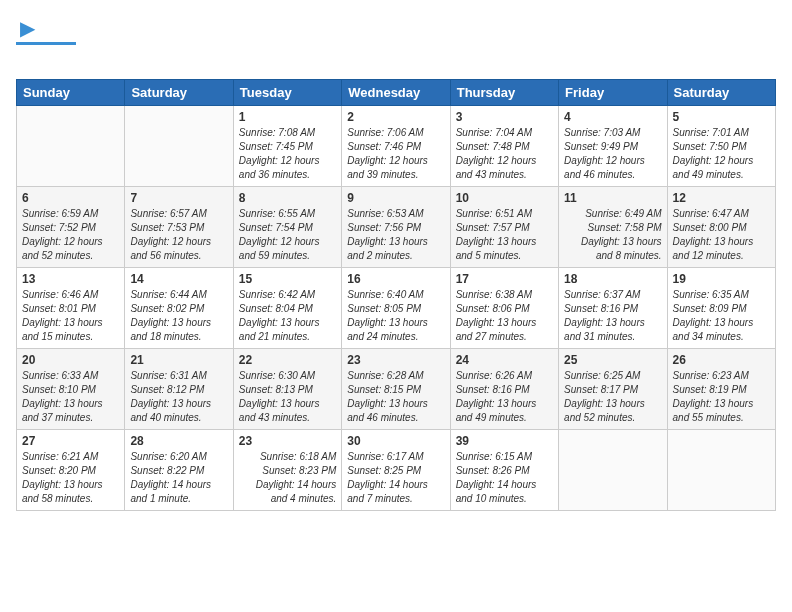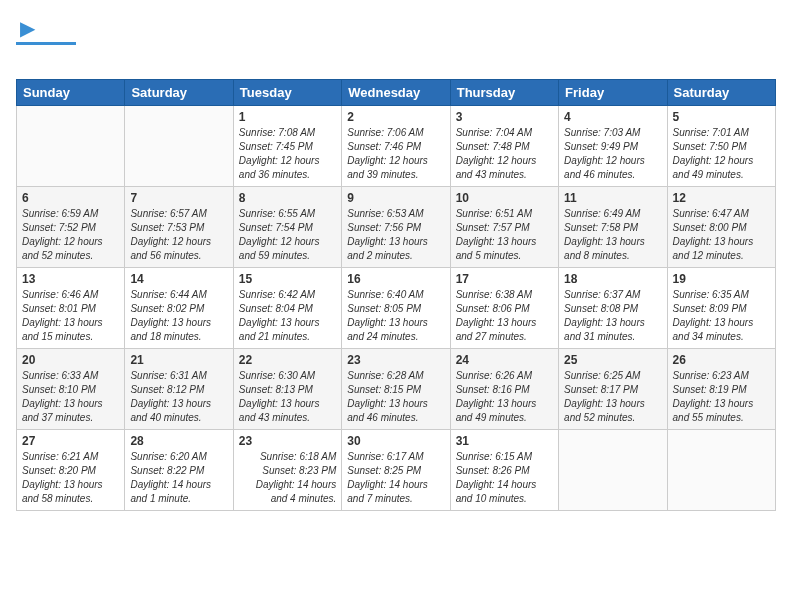--- a/index.html
+++ b/index.html
@@ -178,21 +178,21 @@
         </td>
         <td>
           <span class="day-number">10</span>
           <div class="day-info" style="white-space: pre-line;">Sunrise: 6:51 AM
 Sunset: 7:57 PM
 Daylight: 13 hours
 and 5 minutes.</div>
         </td>
         <td>
           <span class="day-number">11</span>
-          <div class="day-info" style="white-space: pre-line;">Sunrise: 6:49 AM
+          <div class="day-info" style="white-space: pre-line; text-align: right;">Sunrise: 6:49 AM
 Sunset: 7:58 PM
 Daylight: 13 hours
 and 8 minutes.</div>
         </td>
         <td>
           <span class="day-number">12</span>
           <div class="day-info" style="white-space: pre-line;">Sunrise: 6:47 AM
 Sunset: 8:00 PM
 Daylight: 13 hours
 and 12 minutes.</div>
@@ -230,21 +230,21 @@
         <td>
           <span class="day-number">17</span>
           <div class="day-info" style="white-space: pre-line;">Sunrise: 6:38 AM
 Sunset: 8:06 PM
 Daylight: 13 hours
 and 27 minutes.</div>
         </td>
         <td>
           <span class="day-number">18</span>
           <div class="day-info" style="white-space: pre-line;">Sunrise: 6:37 AM
-Sunset: 8:08 PM
+Sunset: 8:16 PM
 Daylight: 13 hours
 and 31 minutes.</div>
         </td>
         <td>
           <span class="day-number">19</span>
           <div class="day-info" style="white-space: pre-line;">Sunrise: 6:35 AM
 Sunset: 8:09 PM
 Daylight: 13 hours
 and 34 minutes.</div>
         </td>
@@ -323,21 +323,21 @@
 and 4 minutes.</div>
         </td>
         <td>
           <span class="day-number">30</span>
           <div class="day-info" style="white-space: pre-line;">Sunrise: 6:17 AM
 Sunset: 8:25 PM
 Daylight: 14 hours
 and 7 minutes.</div>
         </td>
         <td>
-          <span class="day-number">31</span>
+          <span class="day-number">39</span>
           <div class="day-info" style="white-space: pre-line;">Sunrise: 6:15 AM
 Sunset: 8:26 PM
 Daylight: 14 hours
 and 10 minutes.</div>
         </td>
         <td class="empty-cell"></td>
         <td class="empty-cell"></td>
       </tr>
     </tbody>
 </table>

